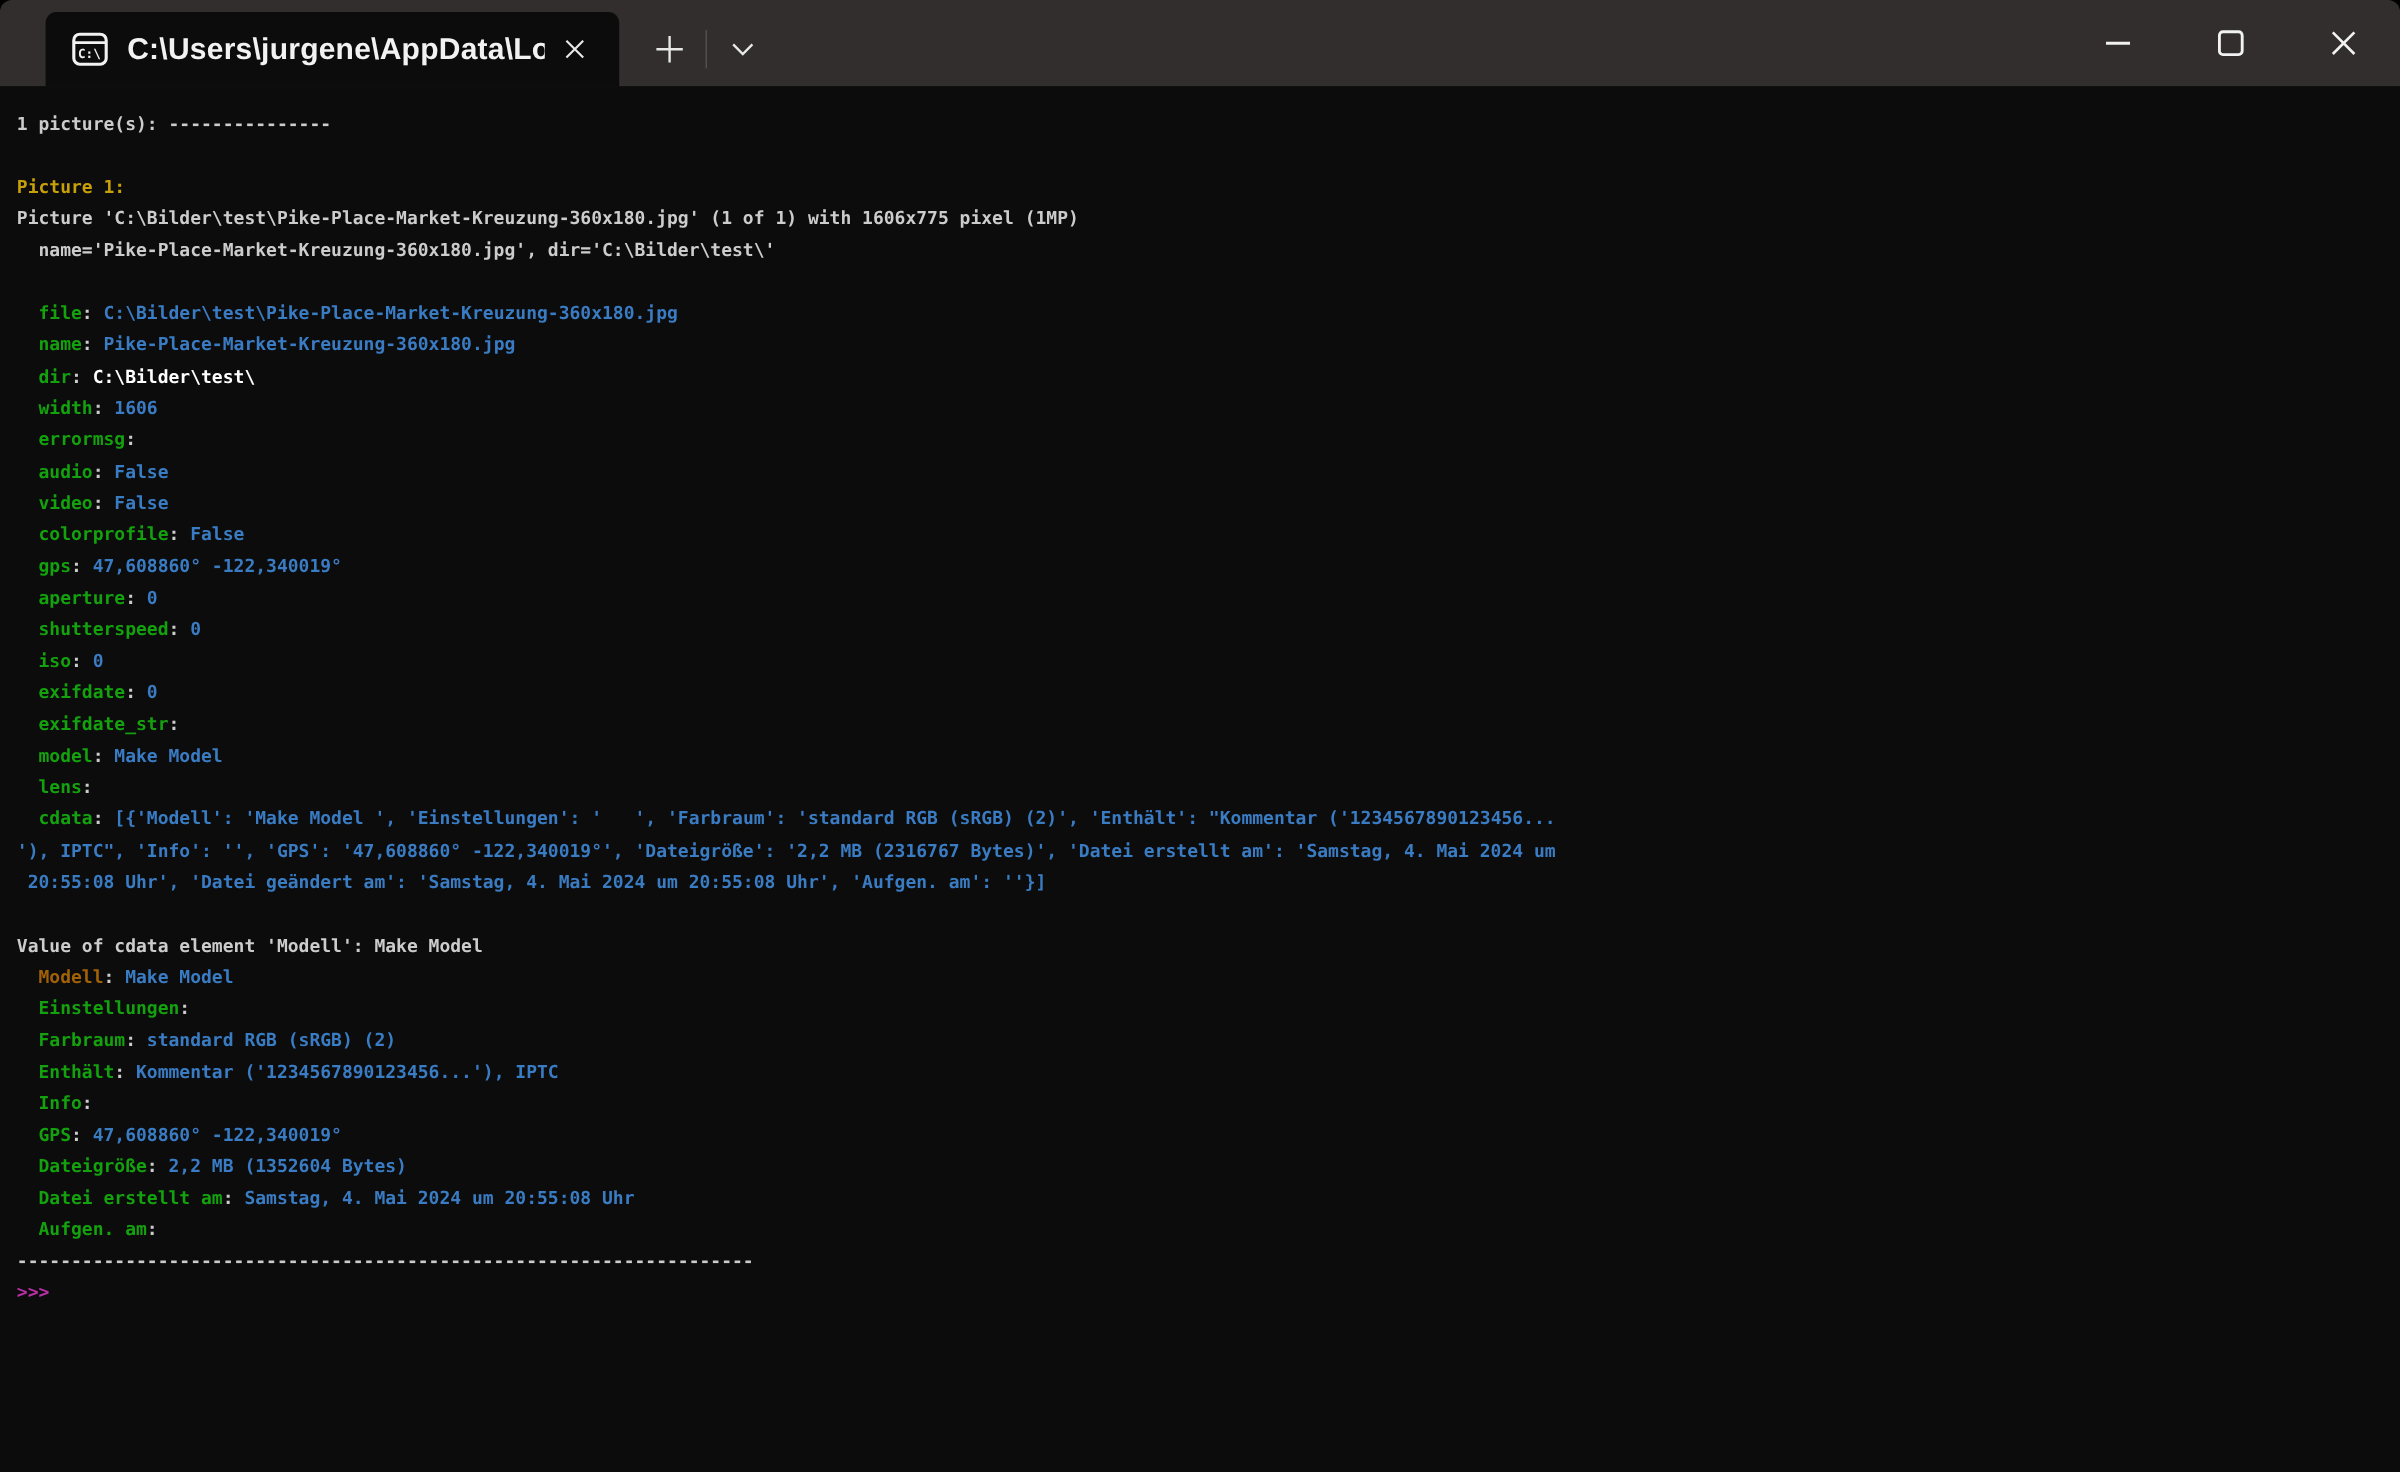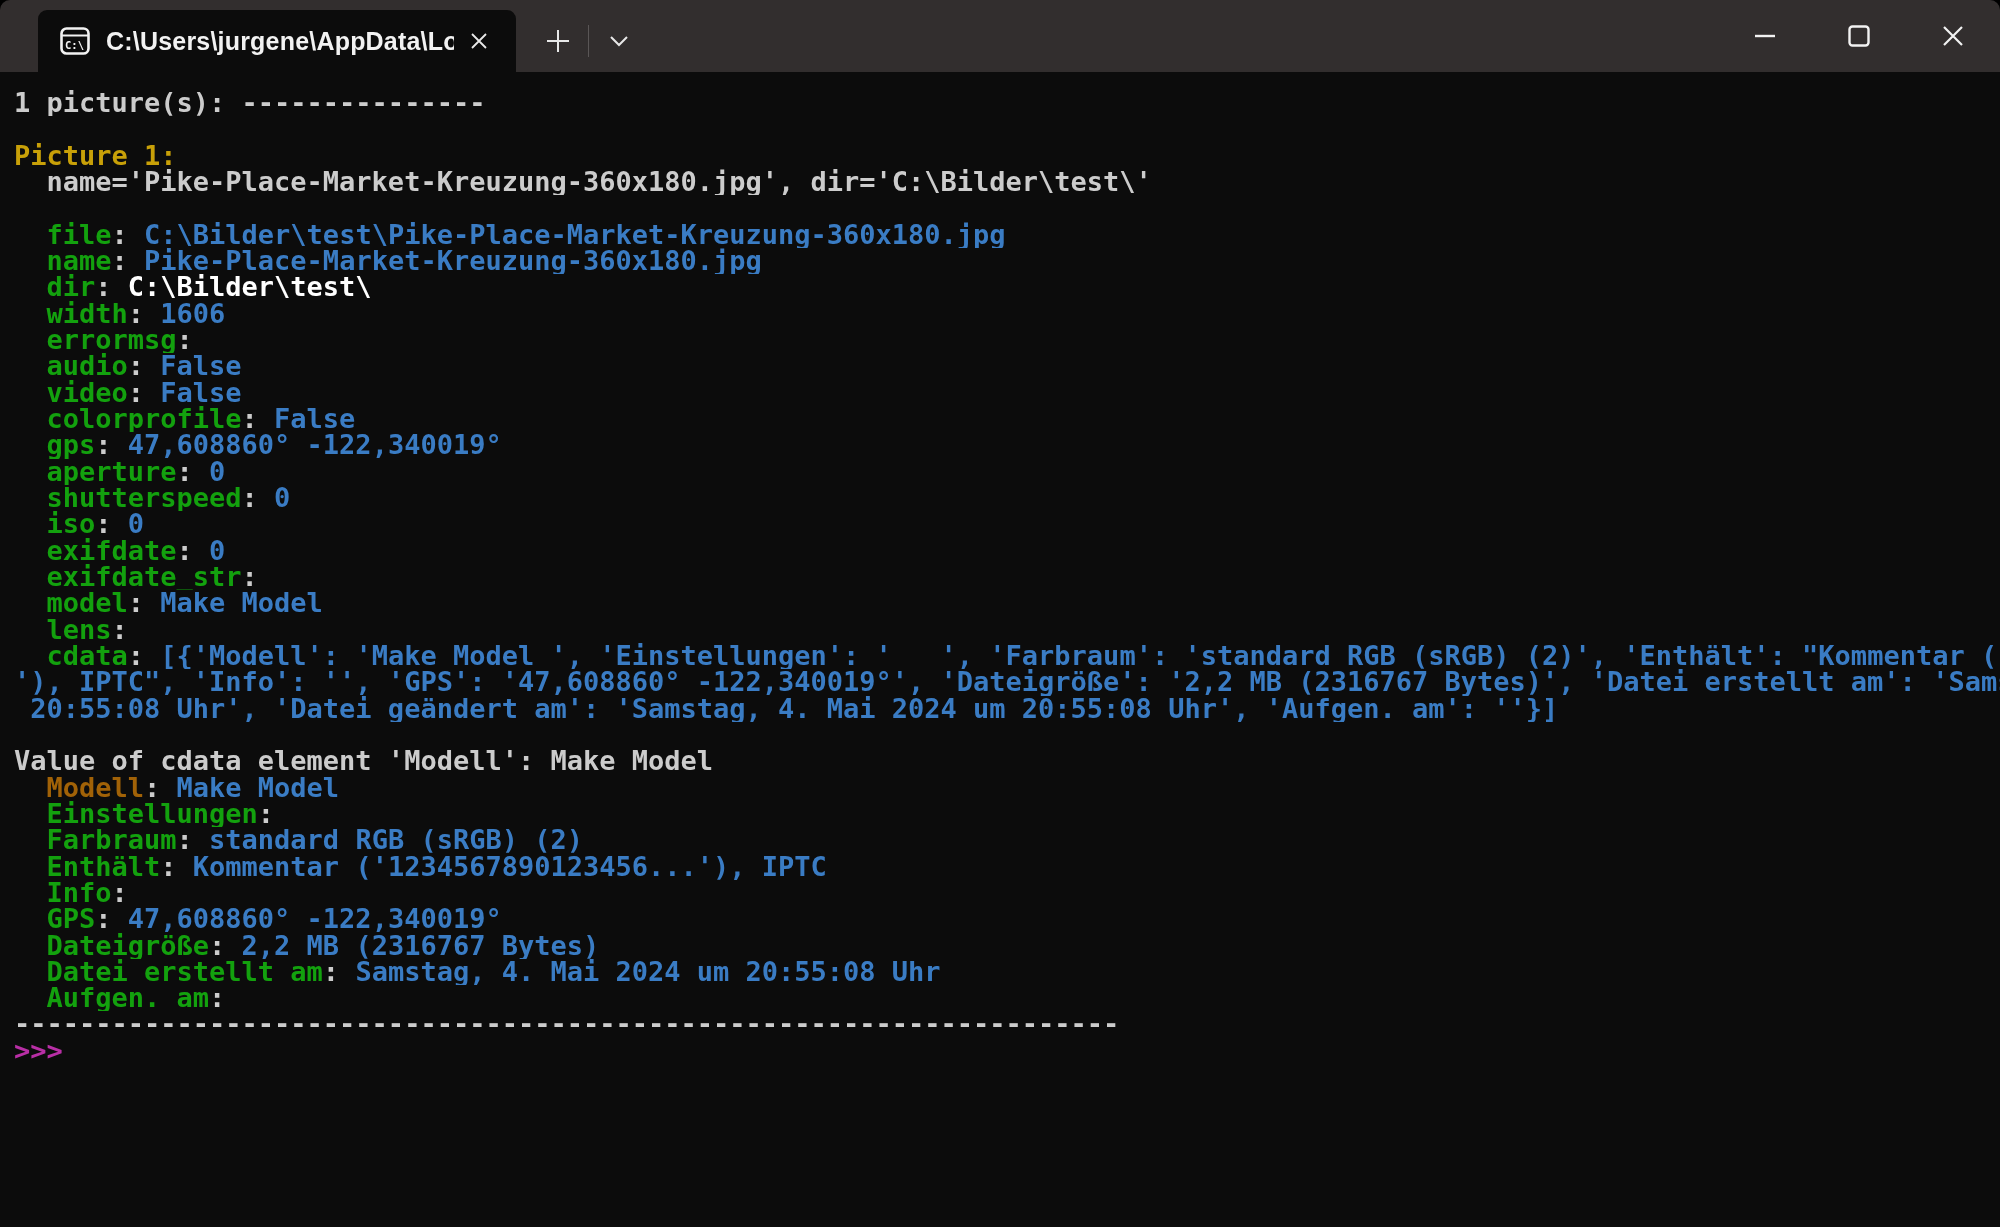--- a/index.html
+++ b/index.html
@@ -83,21 +83,21 @@
     background: transparent; border: none; padding: 0;
     display: flex; align-items: center; justify-content: center;
     cursor: pointer;
   }
   
   .terminal {
     position: absolute; top: 72px; left: 0; right: 0; bottom: 0;
     background: #0C0C0C;
     padding: 18px 0 0 14px;
     font-family: "DejaVu Sans Mono", "Liberation Mono", monospace;
-    font-size: 27px;
+    font-size: 15px;
     font-weight: 700;
     line-height: 26.33px;
     cursor: text;
   }
   .line {
     height: 26.33px;
     white-space: pre;
     overflow: hidden;
   }
   svg { display: block; }
@@ -158,20 +158,21 @@
         </svg>
       </button>
     </div>
 
   </div>
 
   <div class="terminal">
       <div class="line"><span style="color: rgb(204, 204, 204);">1 picture(s): ---------------</span></div>
       <div class="line"> </div>
       <div class="line"><span style="color: rgb(200, 160, 8);">Picture 1:</span></div>
+      <div class="line"><span style="color: rgb(204, 204, 204);">Picture 'C:\Bilder\test\Pike-Place-Market-Kreuzung-360x180.jpg' (1 of 1) with 1606x775 pixel (1MP)</span></div>
       <div class="line"><span style="color: rgb(204, 204, 204);">  name='Pike-Place-Market-Kreuzung-360x180.jpg', dir='C:\Bilder\test\'</span></div>
       <div class="line"> </div>
       <div class="line"><span style="color: rgb(19, 161, 14);">  file</span><span style="color: rgb(204, 204, 204);">: </span><span style="color: rgb(58, 124, 196); text-align: center;">C:\Bilder\test\Pike-Place-Market-Kreuzung-360x180.jpg</span></div>
       <div class="line"><span style="color: rgb(19, 161, 14);">  name</span><span style="color: rgb(204, 204, 204);">: </span><span style="color: rgb(58, 124, 196);">Pike-Place-Market-Kreuzung-360x180.jpg</span></div>
       <div class="line"><span style="color: rgb(19, 161, 14);">  dir</span><span style="color: rgb(204, 204, 204);">: </span><span style="color: #ffffff;">C:\Bilder\test\</span></div>
       <div class="line"><span style="color: rgb(19, 161, 14);">  width</span><span style="color: rgb(204, 204, 204);">: </span><span style="color: rgb(58, 124, 196);">1606</span></div>
       <div class="line"><span style="color: rgb(19, 161, 14);">  errormsg</span><span style="color: rgb(204, 204, 204);">:</span></div>
       <div class="line"><span style="color: rgb(19, 161, 14);">  audio</span><span style="color: rgb(204, 204, 204);">: </span><span style="color: rgb(58, 124, 196);">False</span></div>
       <div class="line"><span style="color: rgb(19, 161, 14);">  video</span><span style="color: rgb(204, 204, 204);">: </span><span style="color: rgb(58, 124, 196);">False</span></div>
       <div class="line"><span style="color: rgb(19, 161, 14);">  colorprofile</span><span style="color: rgb(204, 204, 204);">: </span><span style="color: rgb(58, 124, 196);">False</span></div>
@@ -187,20 +188,20 @@
       <div class="line"><span style="color: rgb(58, 124, 196);">'), IPTC", 'Info': '', 'GPS': '47,608860° -122,340019°', 'Dateigröße': '2,2 MB (2316767 Bytes)', 'Datei erstellt am': 'Samstag, 4. Mai 2024 um</span></div>
       <div class="line"><span style="color: rgb(58, 124, 196);"> 20:55:08 Uhr', 'Datei geändert am': 'Samstag, 4. Mai 2024 um 20:55:08 Uhr', 'Aufgen. am': ''}]</span></div>
       <div class="line"> </div>
       <div class="line"><span style="color: rgb(204, 204, 204);">Value of cdata element 'Modell': Make Model</span></div>
       <div class="line"><span style="color: #a16207; text-align: right;">  Modell</span><span style="color: rgb(204, 204, 204);">: </span><span style="color: rgb(58, 124, 196);">Make Model</span></div>
       <div class="line"><span style="color: rgb(19, 161, 14);">  Einstellungen</span><span style="color: rgb(204, 204, 204);">:</span></div>
       <div class="line"><span style="color: rgb(19, 161, 14);">  Farbraum</span><span style="color: rgb(204, 204, 204);">: </span><span style="color: rgb(58, 124, 196);">standard RGB (sRGB) (2)</span></div>
       <div class="line"><span style="color: rgb(19, 161, 14);">  Enthält</span><span style="color: rgb(204, 204, 204);">: </span><span style="color: rgb(58, 124, 196);">Kommentar ('1234567890123456...'), IPTC</span></div>
       <div class="line"><span style="color: rgb(19, 161, 14);">  Info</span><span style="color: rgb(204, 204, 204);">:</span></div>
       <div class="line"><span style="color: rgb(19, 161, 14);">  GPS</span><span style="color: rgb(204, 204, 204);">: </span><span style="color: rgb(58, 124, 196);">47,608860° -122,340019°</span></div>
-      <div class="line"><span style="color: rgb(19, 161, 14);">  Dateigröße</span><span style="color: rgb(204, 204, 204);">: </span><span style="color: rgb(58, 124, 196);">2,2 MB (2316767 Bytes)</span></div>
+      <div class="line"><span style="color: rgb(19, 161, 14);">  Dateigröße</span><span style="color: rgb(204, 204, 204);">: </span><span style="color: rgb(58, 124, 196);">2,2 MB (1352604 Bytes)</span></div>
       <div class="line"><span style="color: rgb(19, 161, 14);">  Datei erstellt am</span><span style="color: rgb(204, 204, 204);">: </span><span style="color: rgb(58, 124, 196);">Samstag, 4. Mai 2024 um 20:55:08 Uhr</span></div>
       <div class="line"><span style="color: rgb(19, 161, 14);">  Aufgen. am</span><span style="color: rgb(204, 204, 204);">:</span></div>
       <div class="line"><span style="color: rgb(204, 204, 204);">--------------------------------------------------------------------</span></div>
       <div class="line"><span style="color: rgb(185, 47, 166);">&gt;&gt;&gt;</span></div>
     </div>
 
 </div>
 
 </body></html>

